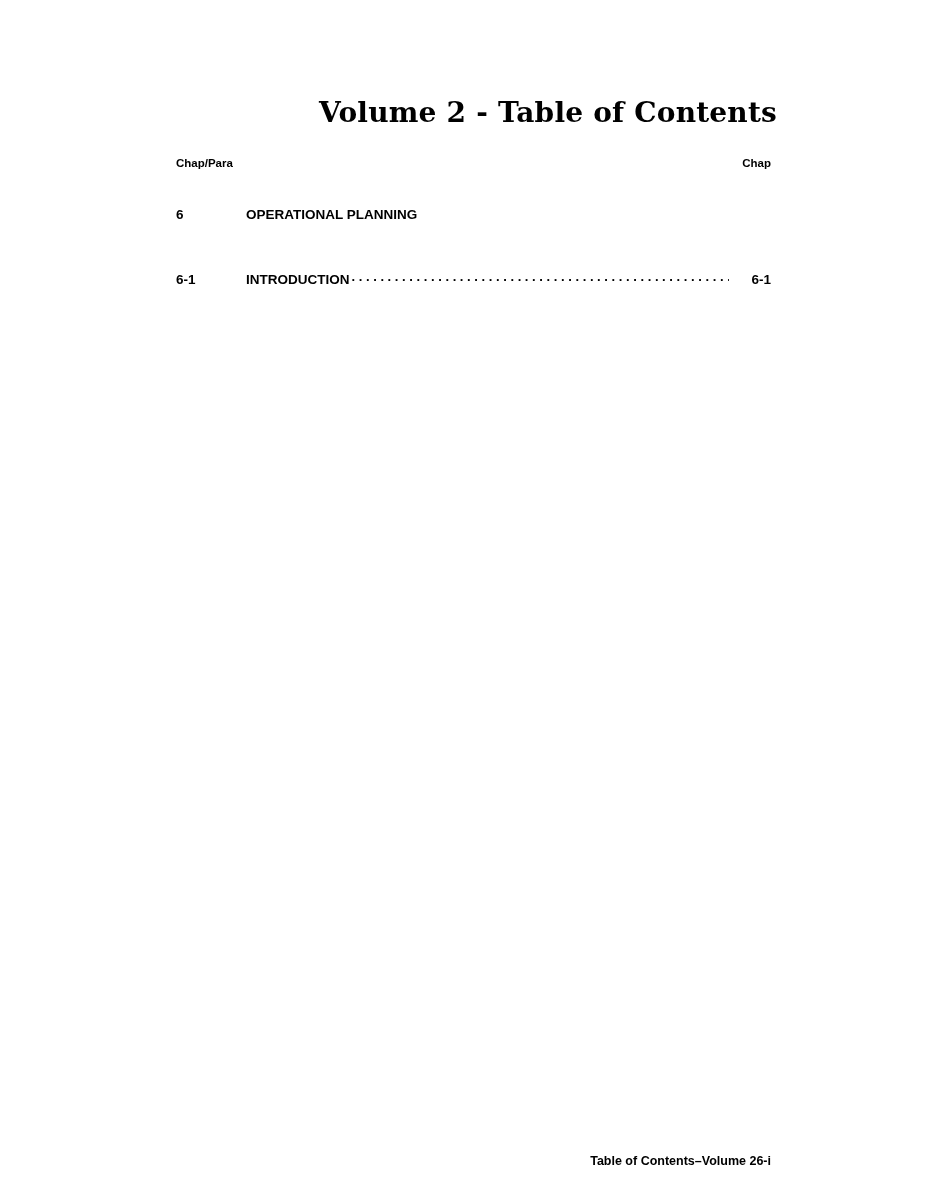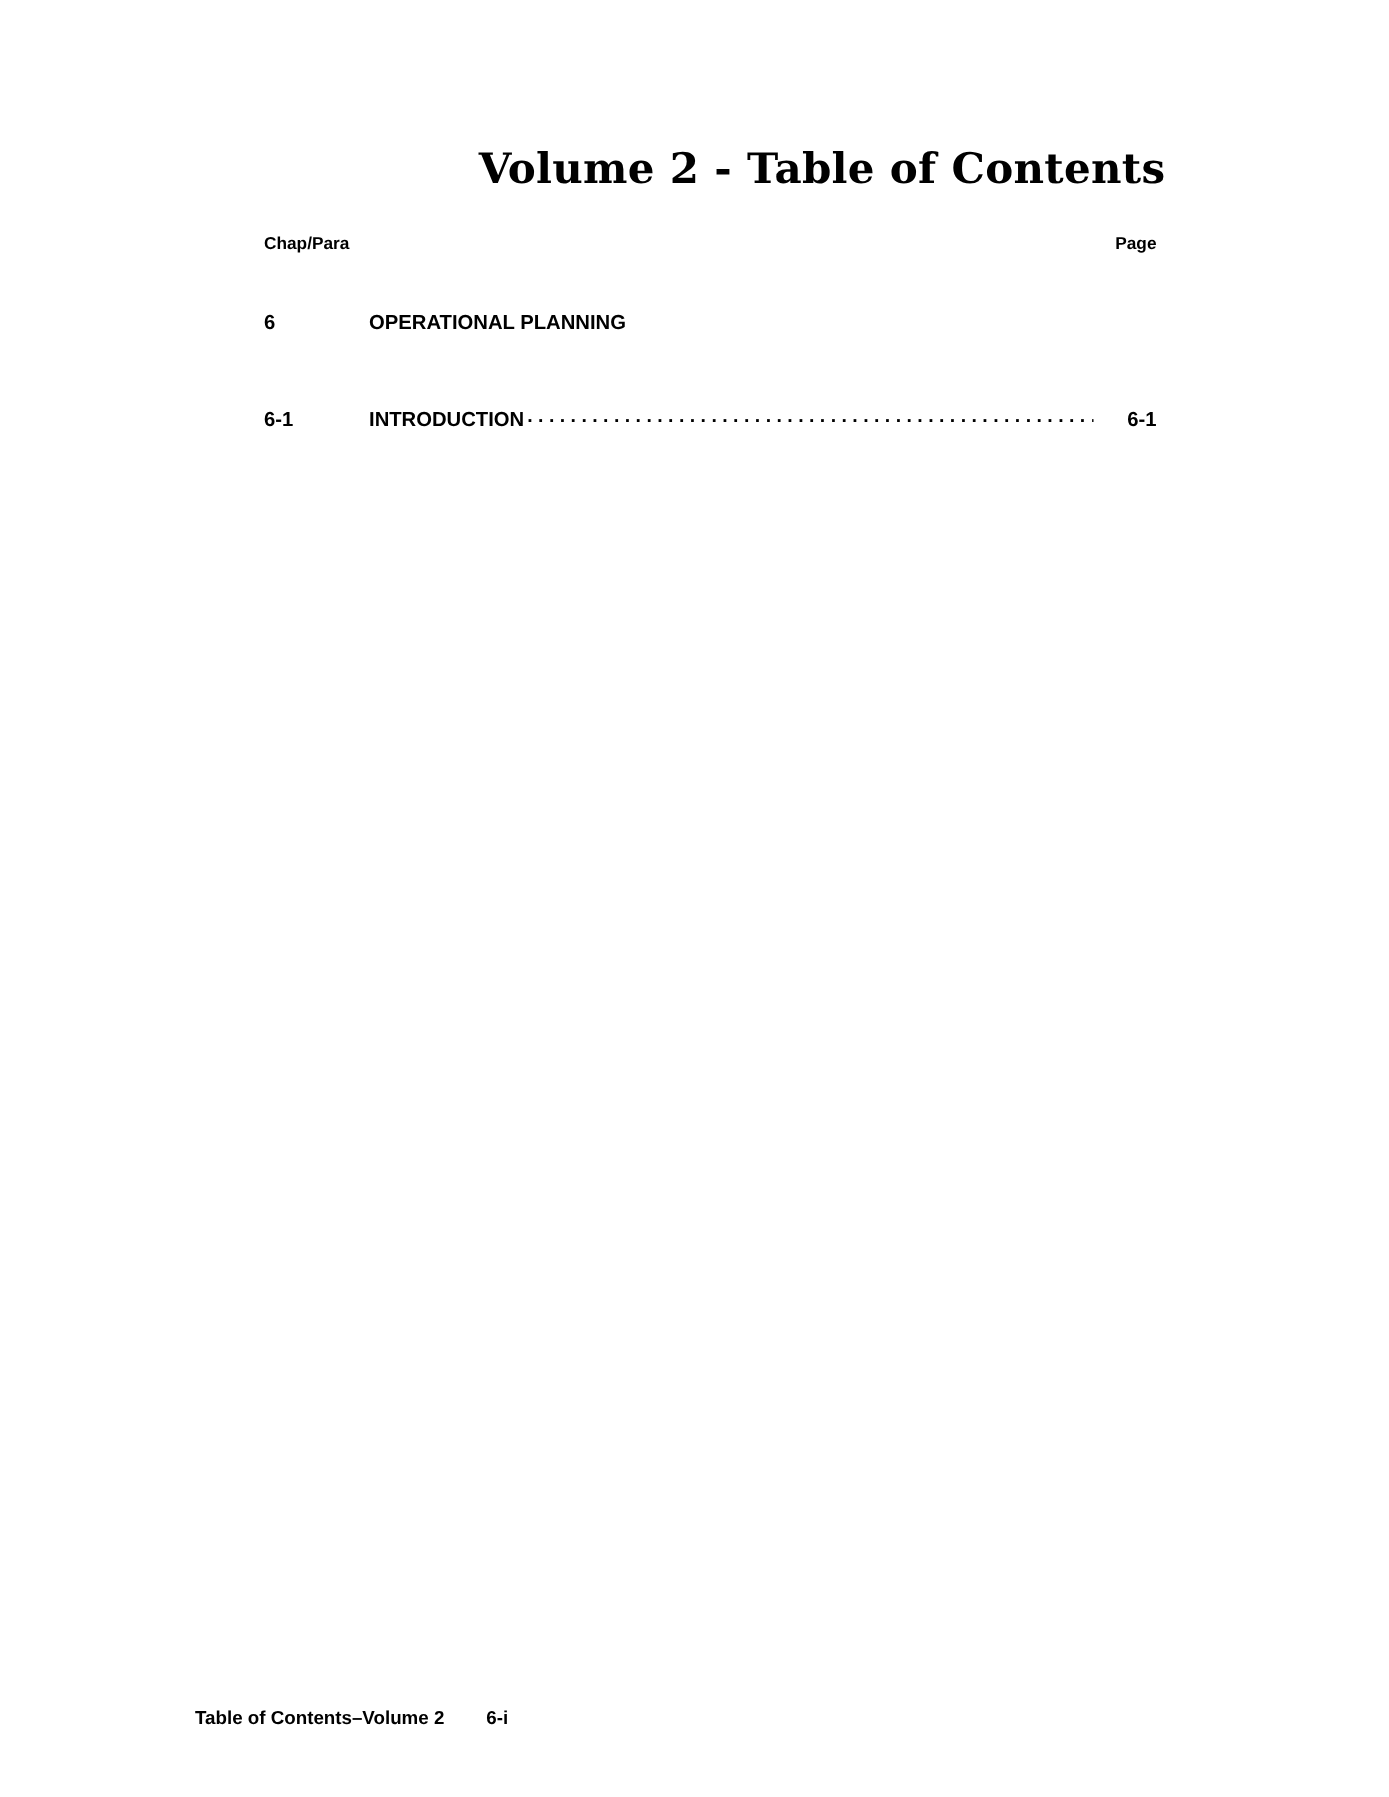--- a/index.html
+++ b/index.html
@@ -91,39 +91,38 @@
   }
   .lvl1 .num { width: 70px; }
   .lvl1 .page { width: 40px; }
 
   .gap-lg { height: 14px; }
 
   .footer {
     position: absolute;
     left: 0;
     right: 0;
-    bottom: 46px;
+    bottom: 30px;
     display: flex;
-    justify-content: flex-start;
+    justify-content: flex-end;
     padding: 0 84px 0 130px;
     font-size: 12.5px;
     font-weight: bold;
-    gap: 28px;
   }
 </style>
 </head>
 <body>
 
 <div class="page">
 
   <div class="doc-title">Volume 2 - Table of Contents</div>
 
   <div class="col-headers">
     <span>Chap/Para</span>
-    <span>Page</span>
+    <span>Chap</span>
   </div>
 
   <div class="toc" id="toc">
       <div class="row lvl-chapter">
         <span class="num">6</span>
         <span class="title">OPERATIONAL PLANNING</span>
       </div>
       <div class="gap-lg"></div>
       <div class="row lvl1">
         <span class="num">6-1</span>

